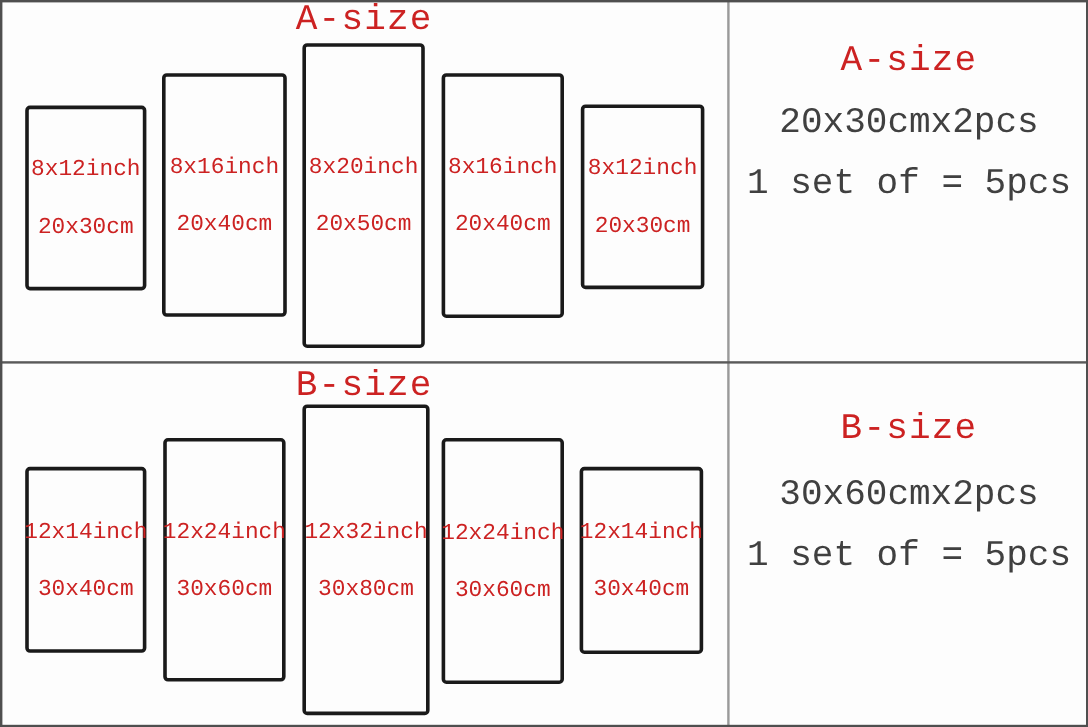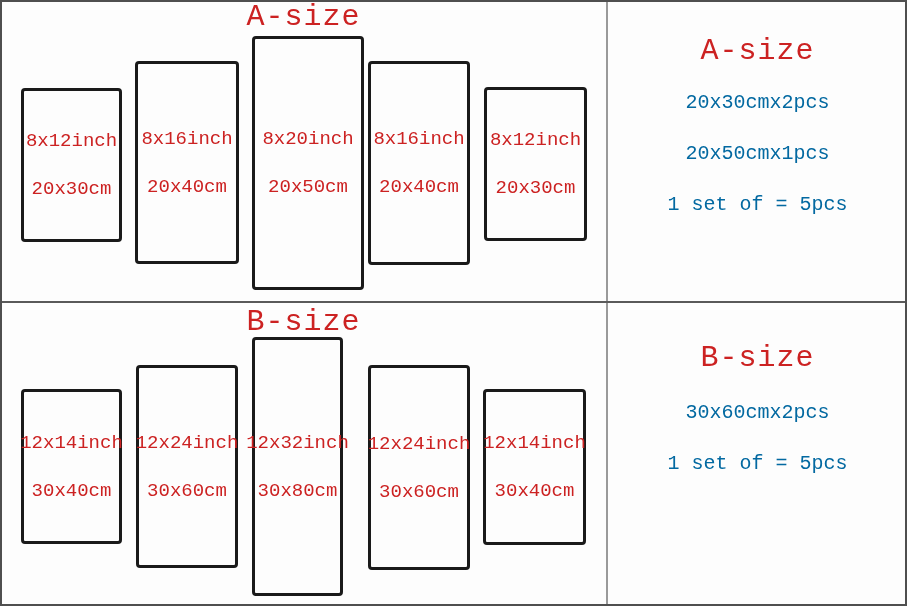--- a/index.html
+++ b/index.html
@@ -40,45 +40,45 @@
     border-radius:4px;
     display:flex; flex-direction:column;
     align-items:center; justify-content:center;
     gap:28px;
     color:#cc2222;
     font-size:19px; line-height:20px;
     white-space:nowrap;
   }
   #diagram-a .p1 { left:21px;  top:88px; width:101px; height:154px; }
   #diagram-a .p2 { left:135px; top:61px; width:104px; height:203px; }
-  #diagram-a .p3 { left:252px; top:36px; width:112px; height:254px; }
+  #diagram-a .p3 { left:252px; top:36px; width:102px; height:254px; }
   #diagram-a .p4 { left:368px; top:61px; width:102px; height:204px; }
   #diagram-a .p5 { left:484px; top:87px; width:103px; height:154px; }
 
   #diagram-b .p1 { left:21px;  top:86px; width:101px; height:155px; }
   #diagram-b .p2 { left:136px; top:62px; width:102px; height:203px; }
-  #diagram-b .p3 { left:252px; top:34px; width:91px; height:259px; }
+  #diagram-b .p3 { left:252px; top:34px; width:106px; height:259px; }
   #diagram-b .p4 { left:368px; top:62px; width:102px; height:205px; }
   #diagram-b .p5 { left:483px; top:86px; width:103px; height:156px; }
 
   .summary {
     position:absolute; left:608px; width:299px;
     box-sizing:border-box;
     display:flex; flex-direction:column; align-items:center;
   }
   #summary-a { top:0;     height:301px; padding-top:34px; }
   #summary-b { top:303px; height:303px; padding-top:38px; }
   .summary-title {
     color:#cc2222;
     font-size:30px; line-height:34px;
     letter-spacing:1px;
   }
   .summary-line {
-    color:#0369a1;
-    font-size:20px; line-height:26px;
+    color:#404040;
+    font-size:30px; line-height:26px;
     margin-top:25px;
     white-space:nowrap;
   }
   .summary-line.first { margin-top:22px; }
 </style>
 </head>
 <body>
 
 <div>
 
@@ -126,21 +126,20 @@
     </div>
     <div class="canvas-panel p5">
       <span>12x14inch</span>
       <span>30x40cm</span>
     </div>
   </section>
 
   <aside class="summary" id="summary-a">
     <div class="summary-title">A-size</div>
     <div class="summary-line first">20x30cmx2pcs</div>
-    <div class="summary-line">20x50cmx1pcs</div>
     <div class="summary-line">1 set of = 5pcs</div>
   </aside>
 
   <aside class="summary" id="summary-b">
     <div class="summary-title">B-size</div>
     <div class="summary-line">30x60cmx2pcs</div>
     <div class="summary-line">1 set of = 5pcs</div>
   </aside>
 
   <div class="vdiv"></div>

